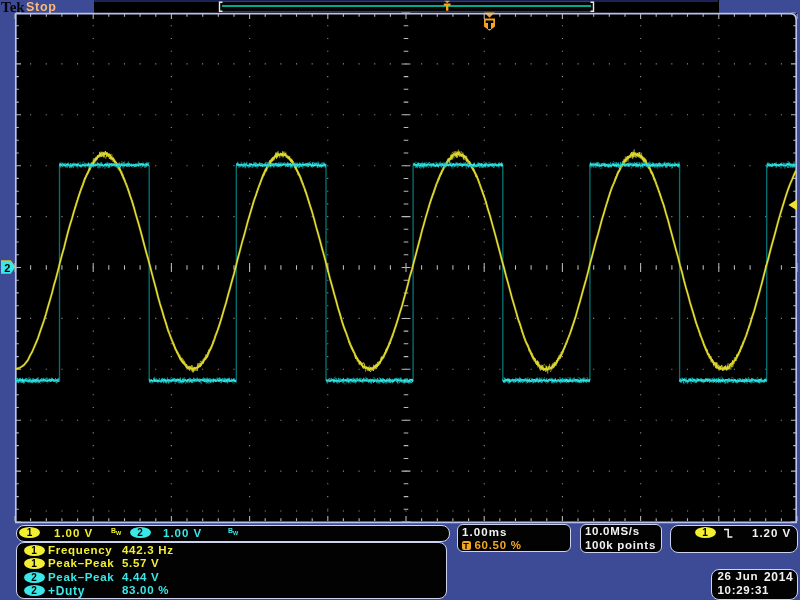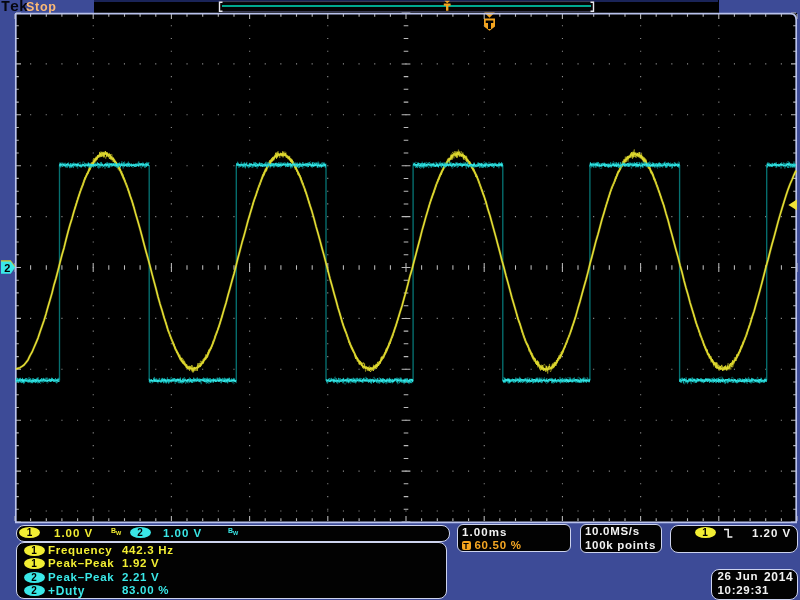--- a/index.html
+++ b/index.html
@@ -19,21 +19,21 @@
 <div class="abs" style="left:0;top:0;width:94px;height:13.5px;background:#3d4b97"></div>
 <div class="abs" style="left:718.5px;top:0;width:81.5px;height:12.5px;background:#3d4b97"></div>
 
 <div class="abs" style="left:0;top:13px;width:15px;height:587px;background:#3d4b97"></div>
 
 <div class="abs" style="left:15px;top:13px;width:782px;height:510px;background:#000"></div>
 
 <div class="abs" style="left:15px;top:523px;width:785px;height:77px;background:#3d4b97"></div>
 <div class="abs" style="left:797px;top:13px;width:3px;height:510px;background:#3d4b97"></div>
 
-<div class="t" style="left:1px;top:-1px;font-family:Liberation Mono, monospace;font-size:15px;color:#06060e;letter-spacing:0">Tek</div>
+<div class="t" style="left:1px;top:-1px;font-family:Liberation Serif, serif;font-size:15px;color:#06060e;letter-spacing:0">Tek</div>
 <div class="t" style="left:26px;top:0px;font-size:12.5px;color:#fdba74">Stop</div>
 
 <svg class="abs" style="left:0;top:0" width="800" height="600" viewBox="0 0 800 600">
 <rect x="219.5" y="1.6" width="374" height="10" fill="#050505" stroke="#3e3e58" stroke-width="1"></rect>
 <path d="M222.5 2.2h-3v9h3" stroke="#e8e8f0" stroke-width="1.4" fill="none"></path>
 <path d="M590.5 2.2h3v9h-3" stroke="#e8e8f0" stroke-width="1.4" fill="none"></path>
 <line x1="222" y1="6" x2="591" y2="6" stroke="#00a98f" stroke-width="1.9"></line>
 
 <path d="M444.4 0.8h5.6l-2.8 2.4z" fill="#f5a51e"></path>
 <path d="M443.8 3.6h6.8v2.1h-2.2v5h-2.4v-5h-2.2z" fill="#f5a51e"></path>
@@ -75,24 +75,24 @@
 <div class="badge bc" style="left:129.5px;top:527px">2</div>
 <div class="t" style="left:163px;top:526.5px;font-size:11.5px;color:#3ae8e8;letter-spacing:1px">1.00 V</div>
 <div class="t" style="left:228px;top:527px;font-size:7px;color:#3ae8e8;letter-spacing:0">B<span style="font-size:5.5px;vertical-align:-2px">W</span></div>
 
 <div class="box" style="left:16px;top:542px;width:431px;height:56.5px;border-radius:8px"></div>
 <div class="badge by" style="left:23.5px;top:544.5px">1</div>
 <div class="t" style="left:48px;top:543.5px;font-size:11.5px;color:#f2ee33">Frequency</div>
 <div class="t" style="left:122px;top:543.5px;font-size:11.5px;color:#f2ee33">442.3 Hz</div>
 <div class="badge by" style="left:23.5px;top:558px">1</div>
 <div class="t" style="left:48px;top:557px;font-size:11.5px;color:#f2ee33">Peak–Peak</div>
-<div class="t" style="left:122px;top:557px;font-size:11.5px;color:#f2ee33">1.92 V</div>
+<div class="t" style="left:122px;top:557px;font-size:11.5px;color:#f2ee33">5.57 V</div>
 <div class="badge bc" style="left:23.5px;top:571.5px">2</div>
 <div class="t" style="left:48px;top:570.5px;font-size:11.5px;color:#3ae8e8">Peak–Peak</div>
-<div class="t" style="left:122px;top:570.5px;font-size:11.5px;color:#3ae8e8">2.21 V</div>
+<div class="t" style="left:122px;top:570.5px;font-size:11.5px;color:#3ae8e8">4.44 V</div>
 <div class="badge bc" style="left:23.5px;top:585px">2</div>
 <div class="t" style="left:48px;top:584px;font-size:12px;color:#3ae8e8">+Duty</div>
 <div class="t" style="left:122px;top:584px;font-size:11.5px;color:#3ae8e8">83.00 %</div>
 
 <div class="box" style="left:457px;top:524px;width:114px;height:28px;border-radius:6px"></div>
 <div class="t" style="left:462px;top:525.5px;font-size:11.5px;color:#f2f2f2;letter-spacing:1.1px">1.00ms</div>
 <div class="abs" style="left:461.5px;top:540.5px;width:9px;height:9.5px;background:#f5a51e;border-radius:2px"></div>
 <div class="t" style="left:463.3px;top:540.5px;font-size:9px;color:#000;letter-spacing:0">T</div>
 <div class="t" style="left:474.5px;top:538.5px;font-size:11.5px;color:#f5a723">60.50 %</div>
 

